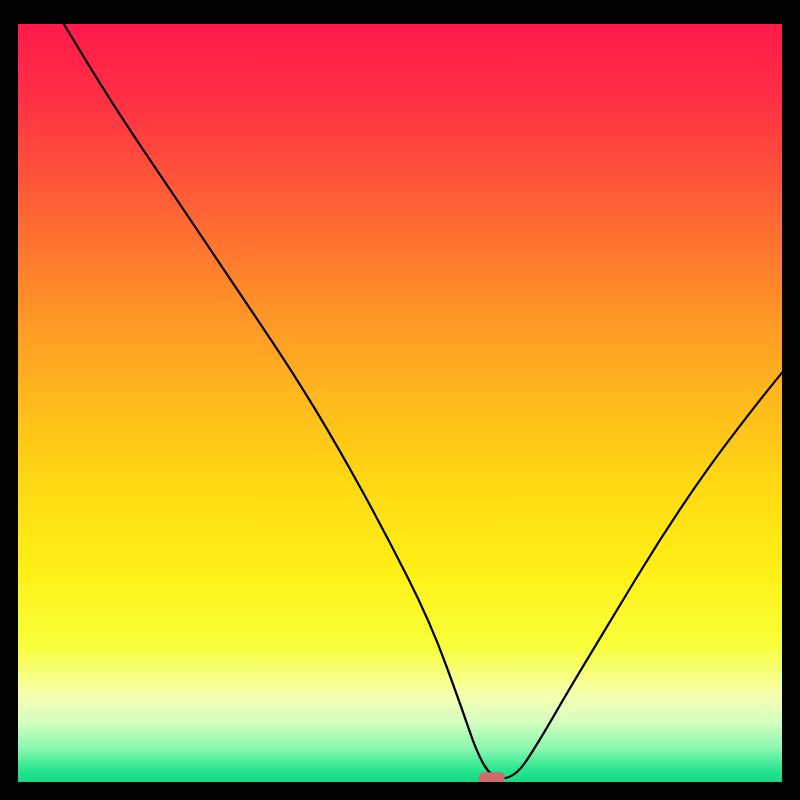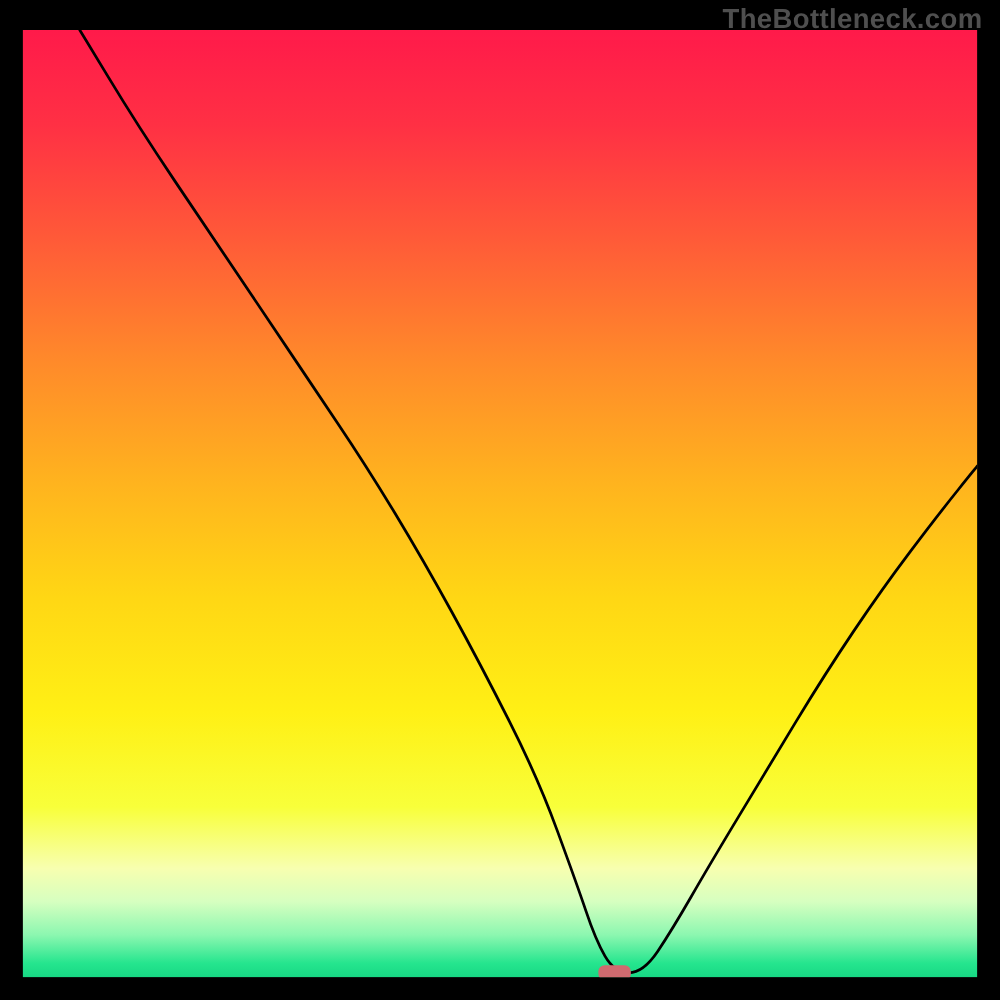--- a/index.html
+++ b/index.html
@@ -45,21 +45,20 @@
   }
   .marker {
     fill: #cf6a6f;
     stroke: none;
   }
 </style>
 </head>
 <body>
 
 <div class="frame">
-  <div class="watermark">TheBottleneck.com</div>
 
   <div class="plot-area">
     <svg id="chart-svg" width="764" height="758" viewBox="0 0 764 758">
       <defs>
         <linearGradient id="bg-grad" x1="0" y1="0" x2="0" y2="1">
             <stop offset="0.00%" stop-color="#ff1a4a"></stop>
             <stop offset="10.00%" stop-color="#ff3044"></stop>
             <stop offset="22.00%" stop-color="#ff5a38"></stop>
             <stop offset="35.00%" stop-color="#ff8a2a"></stop>
             <stop offset="48.00%" stop-color="#ffb41e"></stop>

